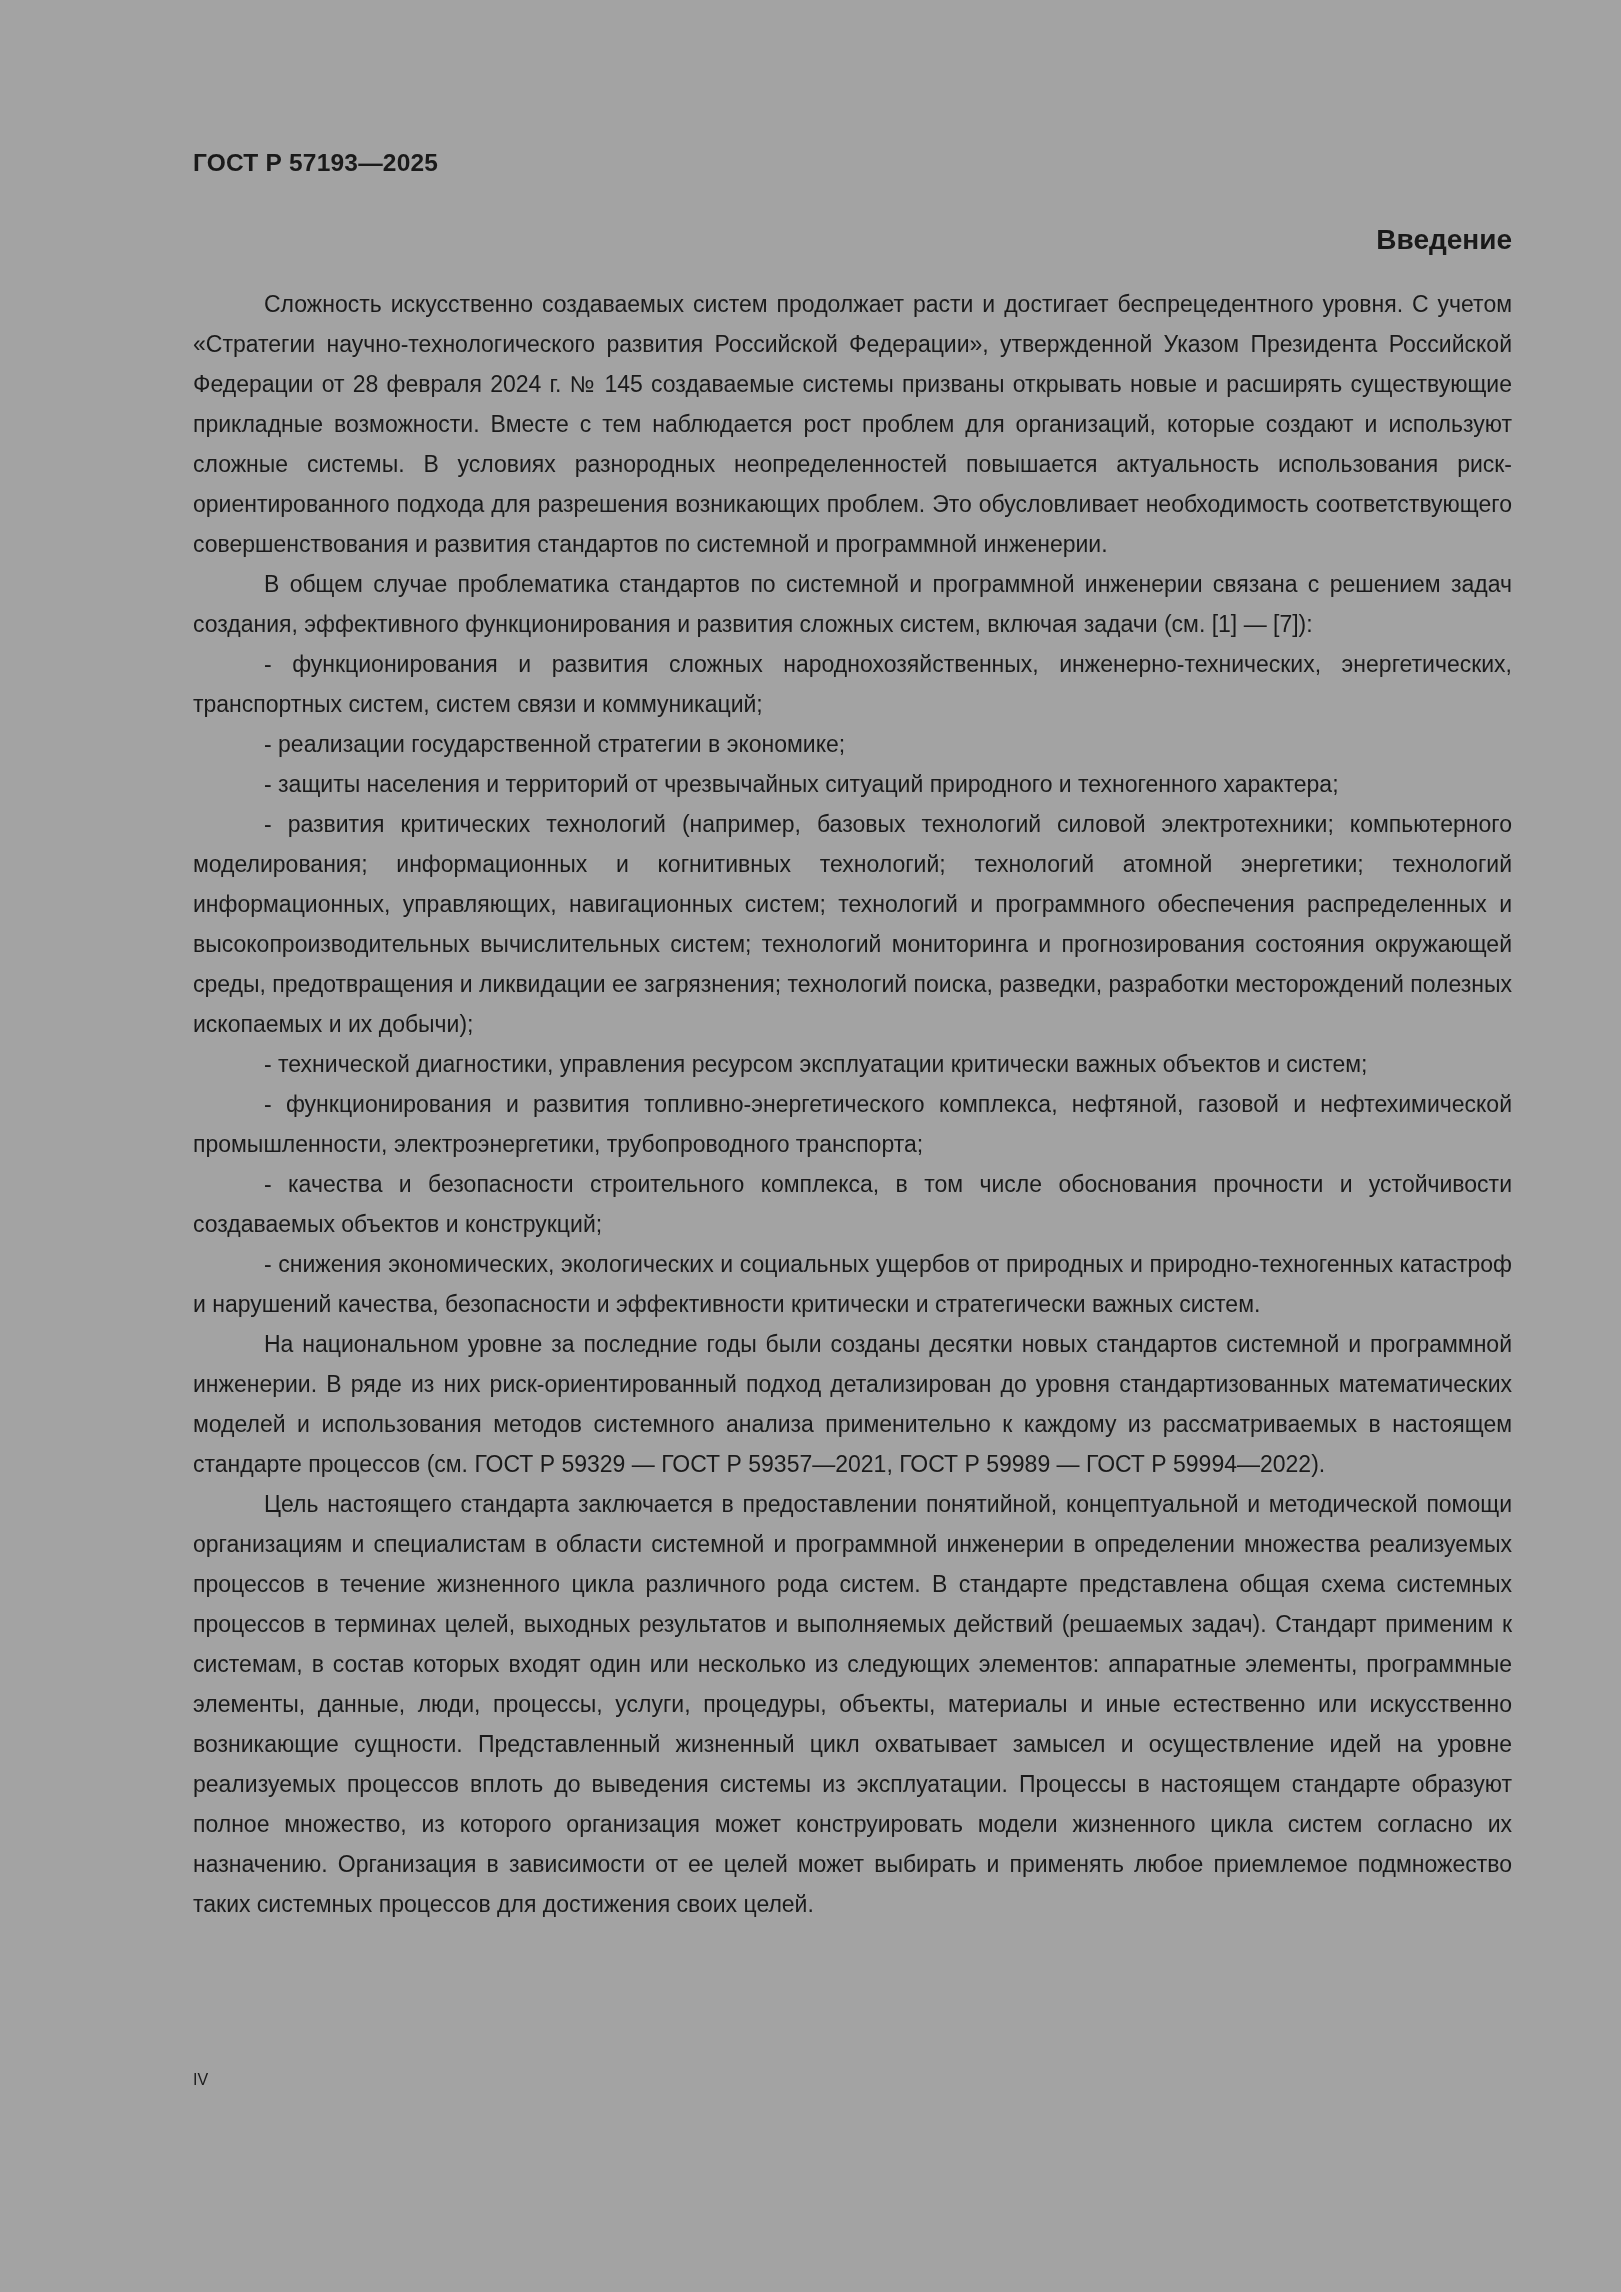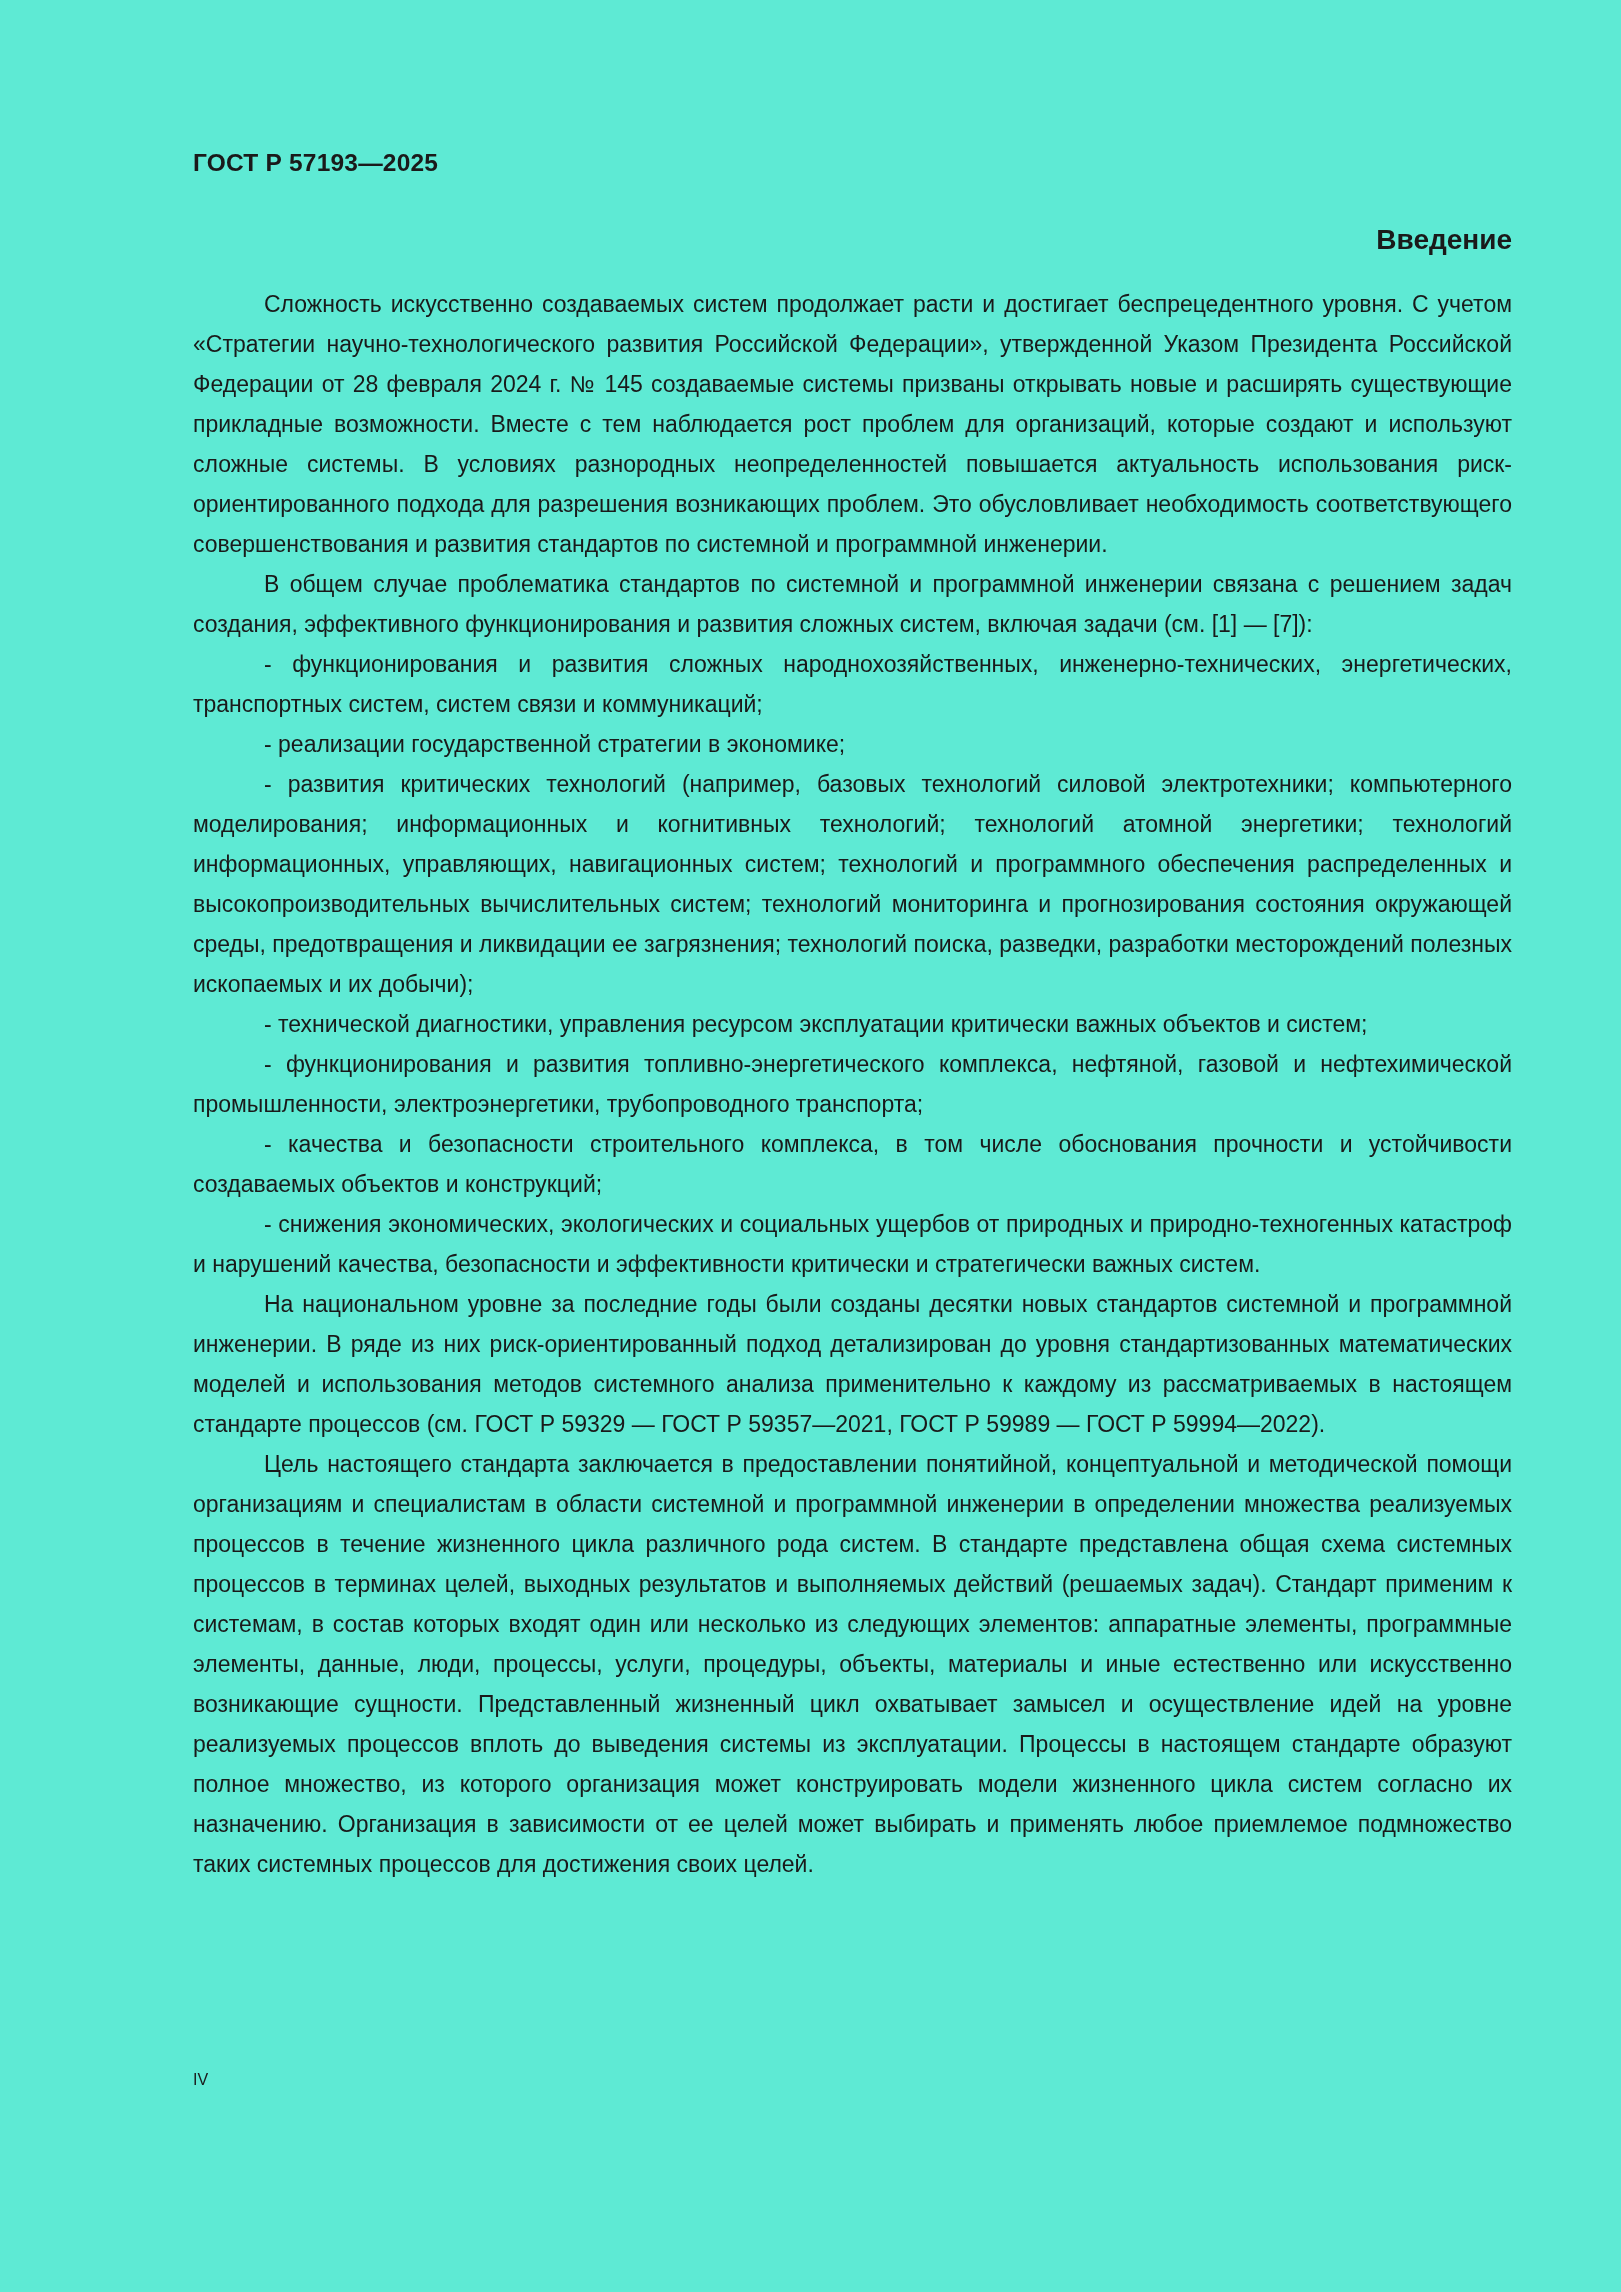--- a/index.html
+++ b/index.html
@@ -1,34 +1,35 @@
 <!DOCTYPE html>
 <html><head>
 <meta charset="utf-8">
 <style>
   html, body { margin: 0; padding: 0; background: #ffffff; }
   body { width: 1621px; height: 2293px; position: relative; overflow: hidden; }
-  .page { position: absolute; left: 0; top: 0; width: 1621px; height: 2293px; background: #5eead4; color: #1a1a1a; font-family: "Liberation Sans", sans-serif; }
+  .page { position: absolute; left: 0; top: 0; width: 1621px; height: 2293px; background: #a3a3a3; color: #1a1a1a; font-family: "Liberation Sans", sans-serif; }
   .doc-id { position: absolute; left: 193px; top: 149px; font-size: 24.5px; font-weight: bold; letter-spacing: 0.2px; margin: 0; }
   .title { position: absolute; left: 193px; width: 1319px; top: 224px; text-align: right; font-size: 28px; font-weight: bold; margin: 0; }
   .body { position: absolute; left: 193px; top: 284px; width: 1319px; font-size: 23px; line-height: 40px; text-align: justify; }
   .body p { margin: 0; text-indent: 71px; }
   .page-num { position: absolute; left: 193px; top: 2071px; font-size: 16px; margin: 0; }
 </style>
 </head>
 <body>
 
 <div class="page">
   <div class="doc-id">ГОСТ Р 57193—2025</div>
   <h1 class="title">Введение</h1>
   <div class="body">
     <p>Сложность искусственно создаваемых систем продолжает расти и достигает беспрецедентного уровня. С учетом «Стратегии научно-технологического развития Российской Федерации», утвержденной Указом Президента Российской Федерации от 28 февраля 2024 г. № 145 создаваемые системы призваны открывать новые и расширять существующие прикладные возможности. Вместе с тем наблюдается рост проблем для организаций, которые создают и используют сложные системы. В условиях разнородных неопределенностей повышается актуальность использования риск-ориентированного подхода для разрешения возникающих проблем. Это обусловливает необходимость соответствующего совершенствования и развития стандартов по системной и программной инженерии.</p>
     <p>В общем случае проблематика стандартов по системной и программной инженерии связана с решением задач создания, эффективного функционирования и развития сложных систем, включая задачи (см. [1] — [7]):</p>
     <p>- функционирования и развития сложных народнохозяйственных, инженерно-технических, энергетических, транспортных систем, систем связи и коммуникаций;</p>
     <p>- реализации государственной стратегии в экономике;</p>
+    <p>- защиты населения и территорий от чрезвычайных ситуаций природного и техногенного характера;</p>
     <p>- развития критических технологий (например, базовых технологий силовой электротехники; компьютерного моделирования; информационных и когнитивных технологий; технологий атомной энергетики; технологий информационных, управляющих, навигационных систем; технологий и программного обеспечения распределенных и высокопроизводительных вычислительных систем; технологий мониторинга и прогнозирования состояния окружающей среды, предотвращения и ликвидации ее загрязнения; технологий поиска, разведки, разработки месторождений полезных ископаемых и их добычи);</p>
     <p>- технической диагностики, управления ресурсом эксплуатации критически важных объектов и систем;</p>
     <p>- функционирования и развития топливно-энергетического комплекса, нефтяной, газовой и нефтехимической промышленности, электроэнергетики, трубопроводного транспорта;</p>
     <p>- качества и безопасности строительного комплекса, в том числе обоснования прочности и устойчивости создаваемых объектов и конструкций;</p>
     <p>- снижения экономических, экологических и социальных ущербов от природных и природно-техногенных катастроф и нарушений качества, безопасности и эффективности критически и стратегически важных систем.</p>
     <p>На национальном уровне за последние годы были созданы десятки новых стандартов системной и программной инженерии. В ряде из них риск-ориентированный подход детализирован до уровня стандартизованных математических моделей и использования методов системного анализа применительно к каждому из рассматриваемых в настоящем стандарте процессов (см. ГОСТ Р 59329 — ГОСТ Р 59357—2021, ГОСТ Р 59989 — ГОСТ Р 59994—2022).</p>
     <p>Цель настоящего стандарта заключается в предоставлении понятийной, концептуальной и методической помощи организациям и специалистам в области системной и программной инженерии в определении множества реализуемых процессов в течение жизненного цикла различного рода систем. В стандарте представлена общая схема системных процессов в терминах целей, выходных результатов и выполняемых действий (решаемых задач). Стандарт применим к системам, в состав которых входят один или несколько из следующих элементов: аппаратные элементы, программные элементы, данные, люди, процессы, услуги, процедуры, объекты, материалы и иные естественно или искусственно возникающие сущности. Представленный жизненный цикл охватывает замысел и осуществление идей на уровне реализуемых процессов вплоть до выведения системы из эксплуатации. Процессы в настоящем стандарте образуют полное множество, из которого организация может конструировать модели жизненного цикла систем согласно их назначению. Организация в зависимости от ее целей может выбирать и применять любое приемлемое подмножество таких системных процессов для достижения своих целей.</p>
   </div>
   <div class="page-num">IV</div>
 </div>

